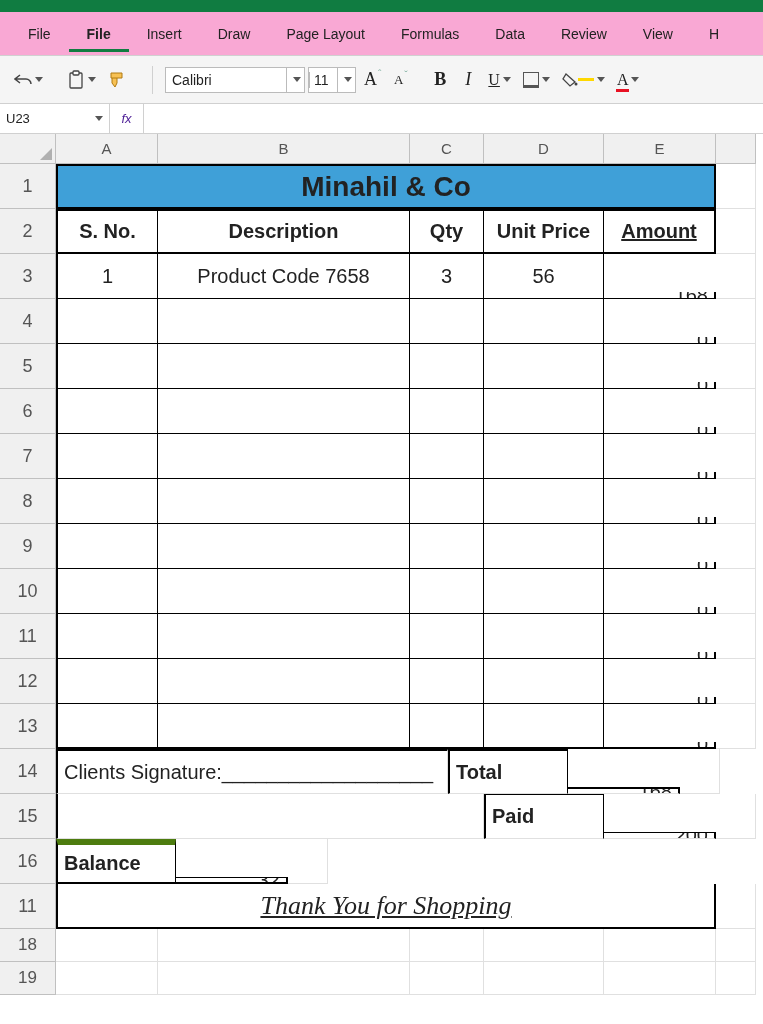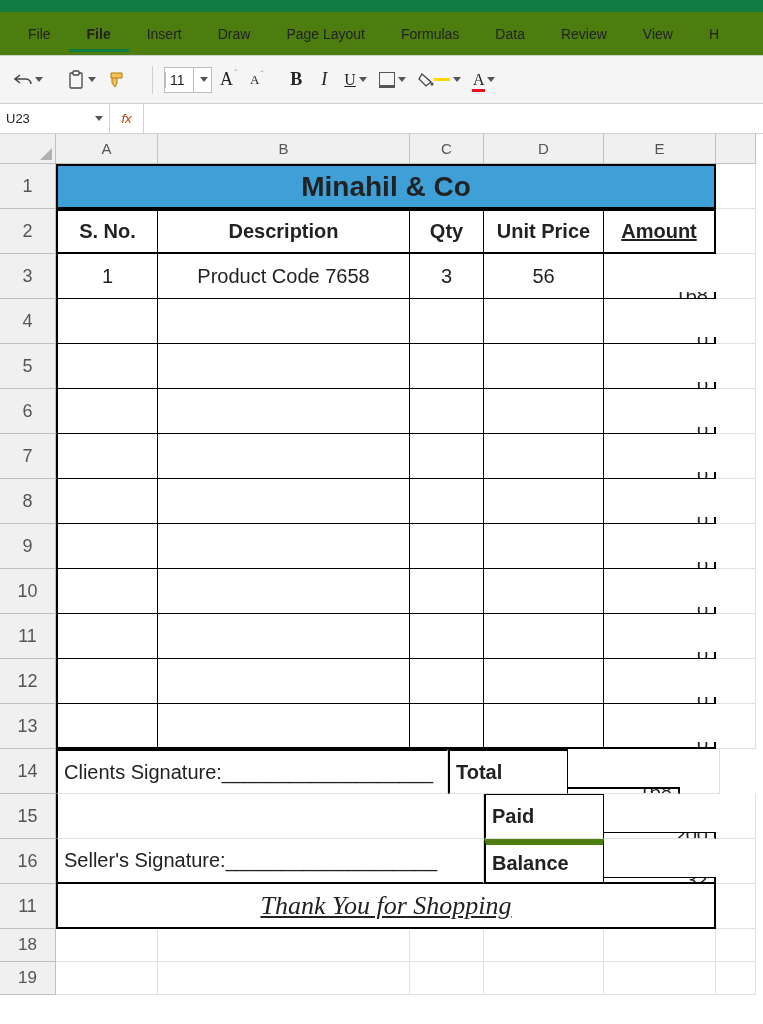--- a/index.html
+++ b/index.html
@@ -17,21 +17,21 @@
     height: 12px;
     background: #107c41;
   }
   
   .menutabs {
     height: 44px;
     display: flex;
     align-items: center;
     padding: 0 10px;
     gap: 0;
-    background: #4d7c0f;
+    background: #f9a8d4;
     border-bottom: 1px solid #d0d0d0;
   }
   .menutabs .tab {
     padding: 10px 18px;
     font-size: 14px;
     color: #222;
     cursor: pointer;
   }
   .menutabs .tab.active {
     font-weight: 600;
@@ -150,21 +150,21 @@
   }
   .namebox .nbcaret {
     margin-left: auto;
   }
   .fxlabel {
     width: 34px;
     display: flex;
     align-items: center;
     justify-content: center;
     font-style: italic;
-    color: #c2410c;
+    color: #4c1d95;
     font-size: 13px;
     border-right: 1px solid #d0d0d0;
   }
   .fxinput {
     flex: 1;
     padding: 0 6px;
   }
 
   
   .gridwrap {
@@ -309,20 +309,26 @@
       <span class="caret"></span>
     </span>
     <span class="rbtn">
       <svg width="20" height="18" viewBox="0 0 20 18">
           <path d="M3 2 H14 V7 H3 Z M4 7 V12 L7 16 L9 12 V7" fill="#f7c154" stroke="#b07a12" stroke-width="1"></path>
         </svg>
     </span>
   </div>
   <div class="sep"></div>
   <div class="grp">
+    <div class="fontbox">
+      <div class="fontname">Calibri</div>
+      <div class="fbcaret">
+          <span class="caret"></span>
+        </div>
+    </div>
     <div class="fontbox" style="margin-left:-1px">
       <div class="fontsize">11</div>
       <div class="fbcaret">
           <span class="caret"></span>
         </div>
     </div>
     <span class="rbtn">
         <span class="bigA supcar">A</span>
       </span>
     <span class="rbtn">
@@ -515,21 +521,20 @@
       </div>
 
       <div class="sheetrow">
         <div class="cell thickL" style="width:428px"></div>
         <div class="cell cD" style="border-left:2px solid #000;border-top:1px solid #000;border-right:1px solid #000;font-weight:600">Paid</div>
         <div class="cell cE cright thickR" style="border-top:1px solid #000">200</div>
         <div class="cell cF"></div>
       </div>
 
       <div class="sheetrow">
-        <div class="cell thickL thickB" style="width:428px;font-size:20px">Seller's Signature:___________________</div>
         <div class="cell cD thickB" style="border-left:2px solid #000;border-top:6px solid #4d7c0f;border-right:1px solid #000;font-weight:600">Balance</div>
         <div class="cell cE cright thickB thickR" style="border-top:1px solid #000">32</div>
         <div class="cell cF"></div>
       </div>
 
       <div class="sheetrow">
         <div class="cell thanku thickL thickR thickB" style="width:660px">Thank You for Shopping</div>
         <div class="cell cF"></div>
       </div>
 

